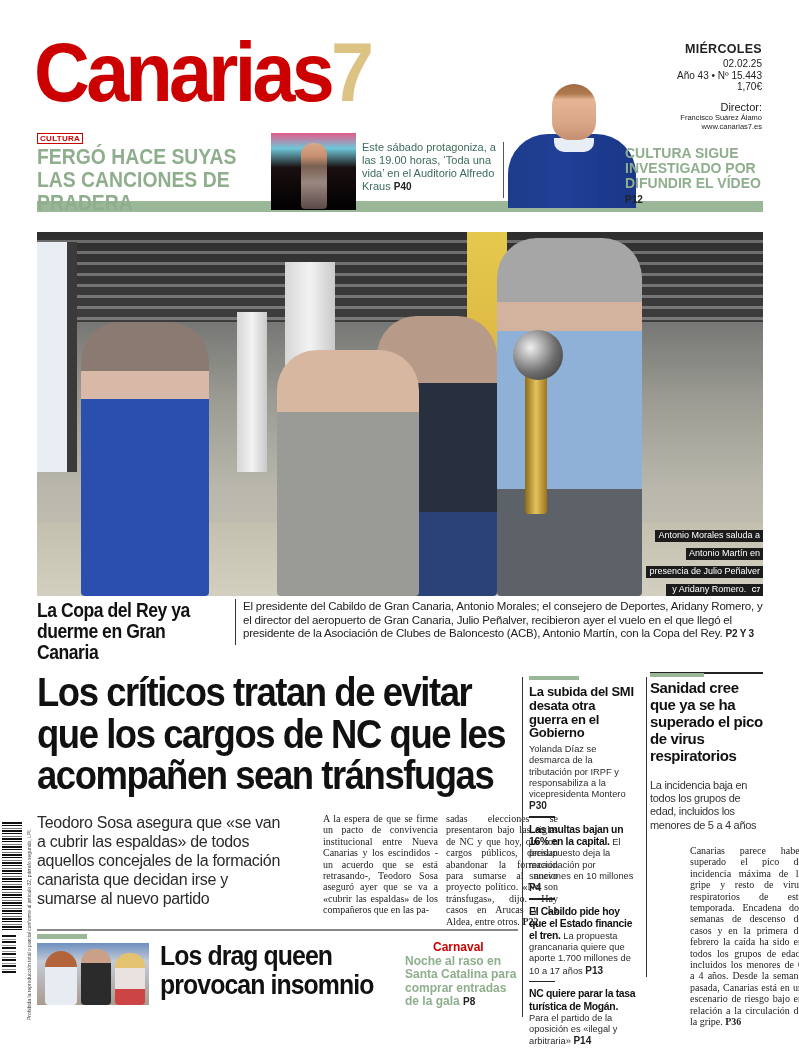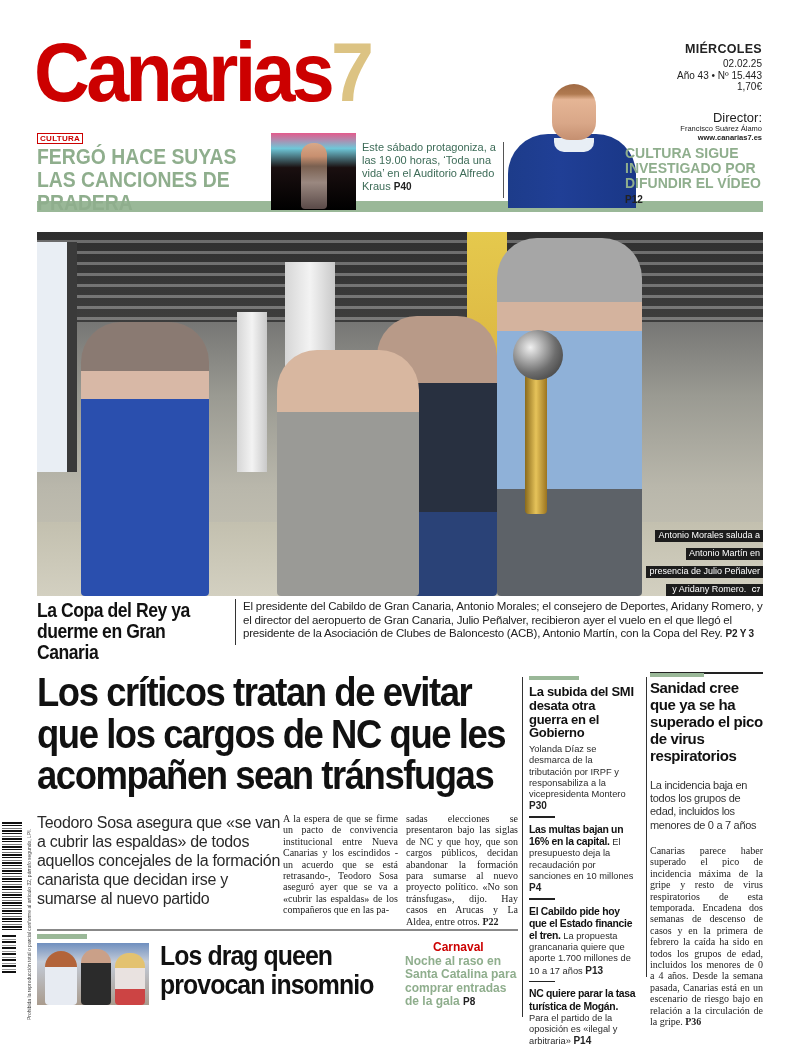--- a/index.html
+++ b/index.html
@@ -4,22 +4,22 @@
 <style>
   * { box-sizing: border-box; margin: 0; padding: 0; }
   body { width: 799px; height: 1049px; background: #fff; position: relative; overflow: hidden; font-family: "Liberation Sans", sans-serif; color: #1a1a1a; }
   .abs { position: absolute; }
 
   
   .logo { left: 34px; top: 30px; font-family: "Liberation Sans", sans-serif; font-weight: 900; font-size: 84px; letter-spacing: -4px; line-height: 1; color: #cc0000; transform: scaleX(0.92); transform-origin: left top; }
   .logo .seven { color: #dcc383; }
   .dateblock { right: 37px; top: 42px; text-align: right; font-size: 10px; line-height: 1.15; color: #222; }
   .dateblock .day { font-weight: 900; font-size: 12.5px; letter-spacing: 0.3px; margin-bottom: 2px; }
-  .dateblock .small { font-size: 13px; margin-top: 17px; line-height: 1.2; }
-  .dateblock .url { font-weight: 700; font-size: 7.5px; }
+  .dateblock .small { font-size: 11px; margin-top: 8px; line-height: 1.2; }
+  .dateblock .url { font-weight: 400; font-size: 7.5px; }
 
   
   .strip-line { left: 37px; top: 201px; width: 726px; height: 11px; background: #9ab898; }
   .cultura-tag { left: 37px; top: 133px; border: 1.5px solid #cc0000; color: #cc0000; font-size: 8px; font-weight: 900; padding: 0 2px; line-height: 9px; letter-spacing: 0.3px; }
   .cultura-title { left: 37px; top: 145px; font-family: "Liberation Sans Narrow", "Liberation Sans", sans-serif; font-weight: 700; font-size: 22px; line-height: 23px; color: #8fae8d; transform: scaleX(0.88); transform-origin: left top; width: 270px; }
   .singer-photo { left: 271px; top: 133px; width: 85px; height: 77px; background: linear-gradient(180deg, #e45a8c 0%, #6fc7d8 20%, #1a0f10 45%, #000 100%); overflow: hidden; }
   .singer-photo .fig { position: absolute; left: 30px; top: 10px; width: 26px; height: 66px; border-radius: 12px 12px 4px 4px; background: linear-gradient(180deg,#d8a888 0%,#c89070 20%,#7a6050 35%,#9a8880 60%,#5a4a48 100%); }
   .cultura-desc { left: 362px; top: 141px; font-size: 11px; line-height: 13px; color: #3c6b57; width: 140px; }
   .pg { font-size: 10px; font-weight: 900; color: #222; }
   .vdiv1 { left: 503px; top: 142px; width: 1px; height: 56px; background: #555; }
@@ -49,21 +49,21 @@
   .cr { font-size: 6.5px; font-weight: 900; }
 
   
   .copa-title { left: 37px; top: 600px; font-family: "Liberation Sans Narrow","Liberation Sans",sans-serif; font-weight: 700; font-size: 19.5px; line-height: 21px; color: #111; width: 200px; letter-spacing: -0.5px; transform: scaleX(0.9); transform-origin:left top; }
   .vdiv-copa { left: 235px; top: 599px; width: 1px; height: 46px; background: #333; }
   .copa-text { left: 243px; top: 600px; width: 522px; font-family: "Liberation Sans Narrow","Liberation Sans",sans-serif; font-size: 11.5px; line-height: 13.6px; color: #222; letter-spacing: -0.2px; }
 
   
   .lead-title { left: 37px; top: 672px; width: 480px; font-family: "Liberation Sans", sans-serif; font-weight: 900; font-size: 40.5px; line-height: 41.5px; letter-spacing: -1.6px; color: #111; transform: scaleX(0.9); transform-origin: left top; white-space: nowrap; }
   .lead-sub { left: 37px; top: 813px; width: 245px; font-size: 16px; line-height: 19px; color: #2a2a2a; font-family: "Liberation Sans Narrow","Liberation Sans",sans-serif; letter-spacing: -0.3px; }
-  .body-col { font-family: "Liberation Serif", serif; font-size: 10px; line-height: 11.4px; color: #222; text-align: justify; hyphens: auto; }
+  .body-col { font-family: "Liberation Serif", serif; font-size: 10px; line-height: 11.4px; color: #222; text-align: justify; hyphens: auto; margin-left: 40px; }
   .col1 { left: 283px; top: 813px; width: 115px; }
   .col2 { left: 406px; top: 813px; width: 112px; }
   .hr-bottom { left: 37px; top: 929px; width: 481px; height: 2px; background: #888; }
   .green-mini { left: 37px; top: 934px; width: 50px; height: 5px; background: #9ab898; }
 
   .drag-photo { left: 37px; top: 943px; width: 112px; height: 62px; overflow: hidden; background: linear-gradient(180deg,#6f8fbf 0%, #c3cbd8 30%, #a99b8d 100%); }
   .drag-photo .a { position:absolute; left:8px; top:8px; width:32px; height:54px; border-radius:16px 16px 4px 4px; background: linear-gradient(180deg,#b3643a 0 30%, #e7ebf2 30% 100%); }
   .drag-photo .b { position:absolute; left:44px; top:6px; width:30px; height:56px; border-radius:14px 14px 4px 4px; background: linear-gradient(180deg,#caa088 0 25%, #2b2b2b 25% 100%); }
   .drag-photo .c { position:absolute; left:78px; top:10px; width:30px; height:52px; border-radius:14px 14px 4px 4px; background: linear-gradient(180deg,#e3c270 0 28%, #e9e2e0 28% 70%, #c44 70% 100%); }
   .drag-title { left: 160px; top: 942px; font-family: "Liberation Sans", sans-serif; font-weight: 900; font-size: 27px; line-height: 29px; letter-spacing: -1px; color: #111; transform: scaleX(0.92); transform-origin: left top; white-space: nowrap; }
@@ -213,21 +213,21 @@
     <span class="pg">P14</span>
   </div>
   <div class="brief-sep"></div>
 
 </div>
 
 <div class="abs vdiv-san"></div>
 <div class="abs san-topline"></div>
 <div class="abs san-green"></div>
 <div class="abs san-title">Sanidad cree que ya se ha superado el pico de virus respiratorios</div>
-<div class="abs san-sub">La incidencia baja en todos los grupos de edad, incluidos los menores de 0 a 7 años</div>
+<div class="abs san-sub">La incidencia baja en todos los grupos de edad, incluidos los menores de 5 a 4 años</div>
 <div class="abs body-col san-body">
   <span>Canarias parece haber superado el pico de incidencia máxima de la gripe y resto de virus respiratorios de esta temporada. Encadena dos semanas de descenso de casos y en la primera de febrero la caída ha sido en todos los grupos de edad, incluidos los menores de 0 a 4 años. Desde la semana pasada, Canarias está en un escenario de riesgo bajo en relación a la circulación de la gripe.</span>
   <span class="pg">P36</span>
 </div>
 
 <div class="abs barcode"></div>
 <div class="abs barcode2"></div>
 <div class="abs legal">Prohibida la reproducción total o parcial conforme al artículo 32, párrafo segundo, LPI.</div>
 
 </body></html>

